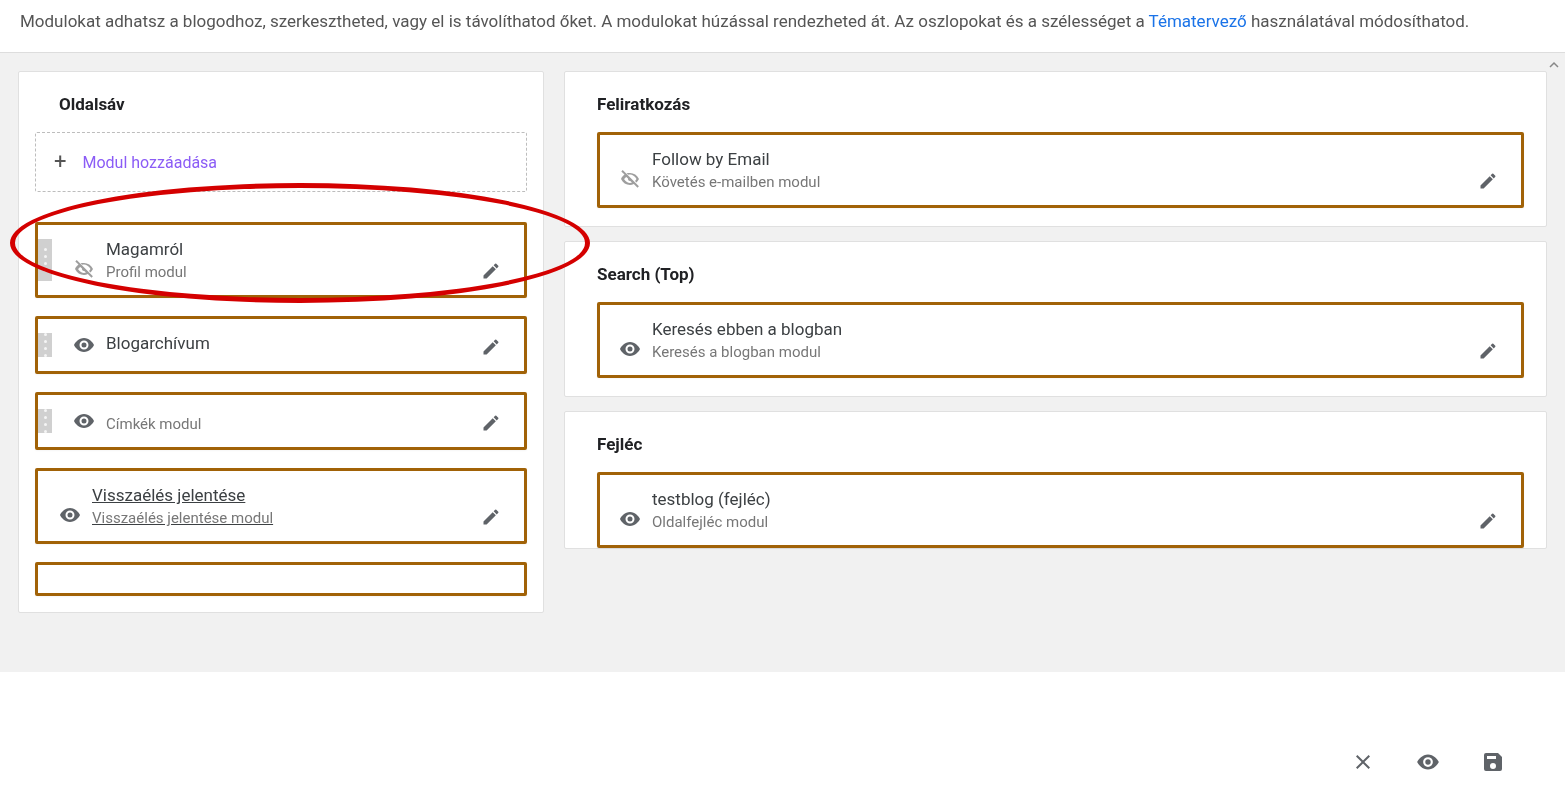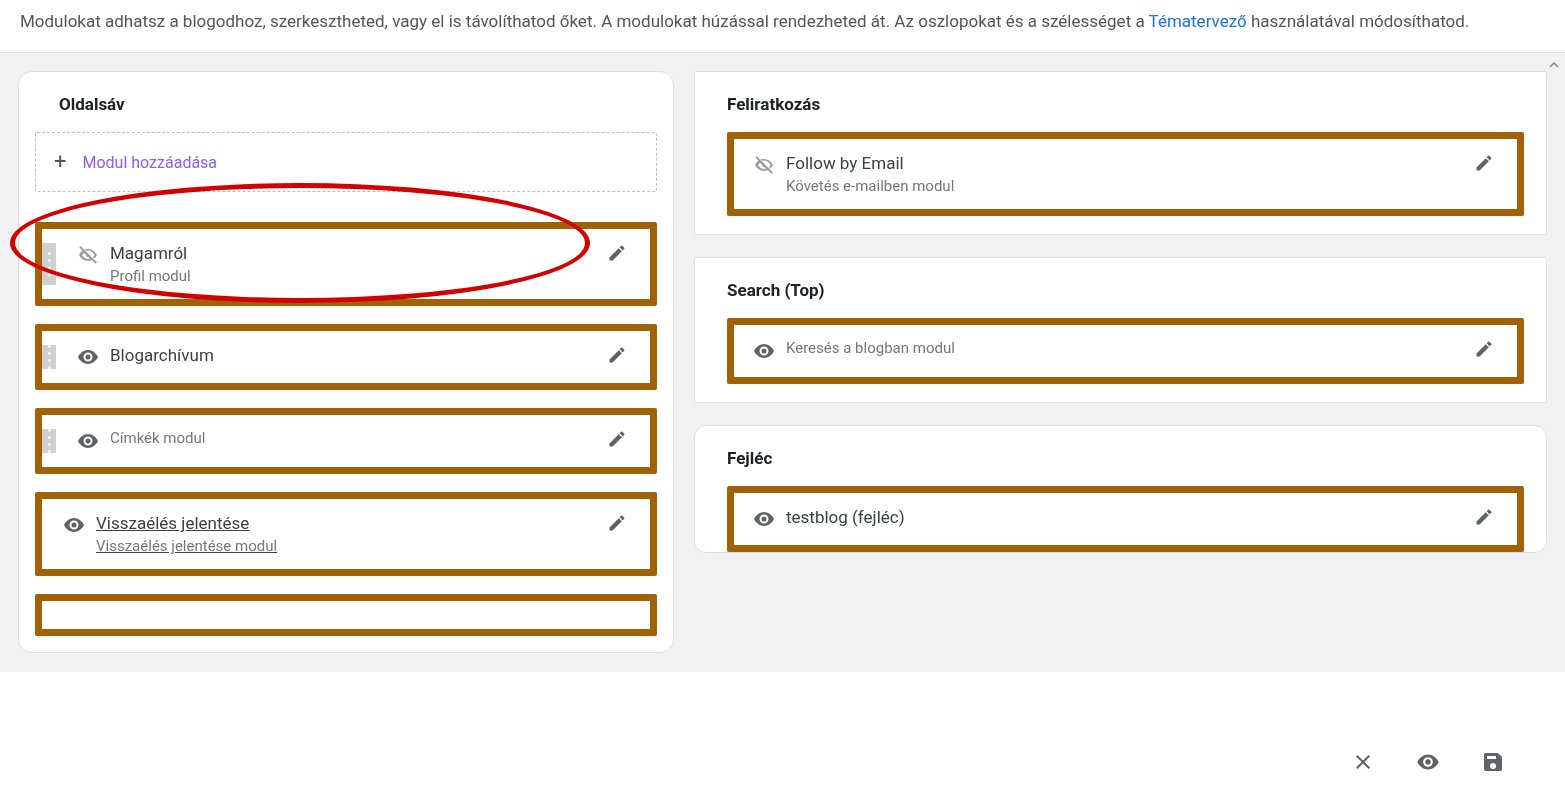--- a/index.html
+++ b/index.html
@@ -2,28 +2,28 @@
 <html><head>
 <meta charset="utf-8">
 <style>
   *{box-sizing:border-box;margin:0;padding:0;font-family:Roboto,Arial,sans-serif;}
   body{background:#fff;color:#3c4043;font-size:14px;}
   .intro{padding:8px 20px 18px 20px;font-size:17px;color:#555;line-height:1.55;}
   .intro a{color:#1a73e8;text-decoration:none;}
   .layout-area{background:#f1f1f1;border-top:1px solid #ddd;height:620px;overflow:hidden;position:relative;}
   .scroll-up{position:absolute;right:6px;top:4px;color:#999;font-size:12px;}
   .cols{display:flex;gap:20px;padding:18px 18px 0 18px;}
-  .left-section{width:656px;background:#fff;border:1px solid #e0e0e0;border-radius:14px;padding:22px 16px 16px 16px;position:relative;}
-  .right-col{flex:1;display:flex;flex-direction:column;gap:22px;}
+  .left-section{width:526px;background:#fff;border:1px solid #e0e0e0;border-radius:2px;padding:22px 16px 16px 16px;position:relative;}
+  .right-col{flex:1;display:flex;flex-direction:column;gap:14px;}
   .right-section{background:#fff;border:1px solid #e0e0e0;border-radius:2px;padding:22px 22px 18px 32px;}
   .section-title{font-size:17px;font-weight:700;color:#202124;margin-left:24px;margin-bottom:18px;}
   .add-box{border:1px dashed #bdbdbd;border-radius:2px;padding:18px 18px;display:flex;align-items:center;gap:16px;cursor:pointer;margin-bottom:30px;position:relative;z-index:2;}
   .add-box .plus{font-size:22px;color:#555;font-weight:400;line-height:1;}
   .add-box .label{color:#8b5cf6;font-size:16px;}
-  .widget{display:flex;align-items:flex-start;background:#fff;border:7px solid #a16207;border-radius:2px;margin-bottom:18px;padding:14px 14px 14px 0;box-shadow:0 1px 2px rgba(0,0,0,0.04);}
+  .widget{display:flex;align-items:flex-end;background:#fff;border:3px solid #a16207;border-radius:2px;margin-bottom:18px;padding:14px 14px 14px 0;box-shadow:0 1px 2px rgba(0,0,0,0.04);}
   .drag-handle{width:14px;align-self:stretch;background:#d0d0d0;margin-right:10px;display:flex;flex-direction:column;justify-content:center;align-items:center;gap:4px;cursor:grab;}
   .drag-handle .dot{width:3px;height:3px;background:#f5f5f5;border-radius:50%;}
   .vis{width:44px;text-align:center;color:#5f6368;}
   .texts{flex:1;}
   .wt{font-size:17px;color:#3c4043;margin-bottom:4px;}
   .ws{font-size:15px;color:#777;}
   .edit{width:38px;text-align:center;color:#5f6368;cursor:pointer;}
   svg{display:inline-block;vertical-align:middle;}
   .widget-nohandle{padding-left:10px;text-decoration:underline;}
   .widget-nohandle .vis{margin-left:0;}
@@ -176,40 +176,42 @@
 
       <div class="right-section">
         <div class="section-title">Search (Top)</div>
         <div class="widget">
           <div class="vis">
             <svg width="24" height="24" viewBox="0 0 24 24" fill="#5f6368">
                 <path d="M12 5c-5 0-9 4.5-10 7 1 2.5 5 7 10 7s9-4.5 10-7c-1-2.5-5-7-10-7zm0 11.5A4.5 4.5 0 1 1 12 7.5a4.5 4.5 0 0 1 0 9zm0-7a2.5 2.5 0 1 0 0 5 2.5 2.5 0 0 0 0-5z"></path>
               </svg>
           </div>
           <div class="texts">
+            <div class="wt">Keresés ebben a blogban</div>
             <div class="ws">Keresés a blogban modul</div>
           </div>
           <div class="edit">
             <svg width="20" height="20" viewBox="0 0 24 24" fill="#5f6368">
                 <path d="M3 17.25V21h3.75L17.81 9.94l-3.75-3.75L3 17.25zM20.71 7.04a1 1 0 0 0 0-1.41l-2.34-2.34a1 1 0 0 0-1.41 0l-1.83 1.83 3.75 3.75 1.83-1.83z"></path>
               </svg>
           </div>
         </div>
       </div>
 
-      <div class="right-section" style="padding-bottom:0;border-radius:12px;">
+      <div class="right-section" style="padding-bottom:0;">
         <div class="section-title">Fejléc</div>
         <div class="widget">
           <div class="vis">
             <svg width="24" height="24" viewBox="0 0 24 24" fill="#5f6368">
                 <path d="M12 5c-5 0-9 4.5-10 7 1 2.5 5 7 10 7s9-4.5 10-7c-1-2.5-5-7-10-7zm0 11.5A4.5 4.5 0 1 1 12 7.5a4.5 4.5 0 0 1 0 9zm0-7a2.5 2.5 0 1 0 0 5 2.5 2.5 0 0 0 0-5z"></path>
               </svg>
           </div>
           <div class="texts">
             <div class="wt">testblog (fejléc)</div>
+            <div class="ws">Oldalfejléc modul</div>
           </div>
           <div class="edit">
             <svg width="20" height="20" viewBox="0 0 24 24" fill="#5f6368">
                 <path d="M3 17.25V21h3.75L17.81 9.94l-3.75-3.75L3 17.25zM20.71 7.04a1 1 0 0 0 0-1.41l-2.34-2.34a1 1 0 0 0-1.41 0l-1.83 1.83 3.75 3.75 1.83-1.83z"></path>
               </svg>
           </div>
         </div>
       </div>
 
     </div>

